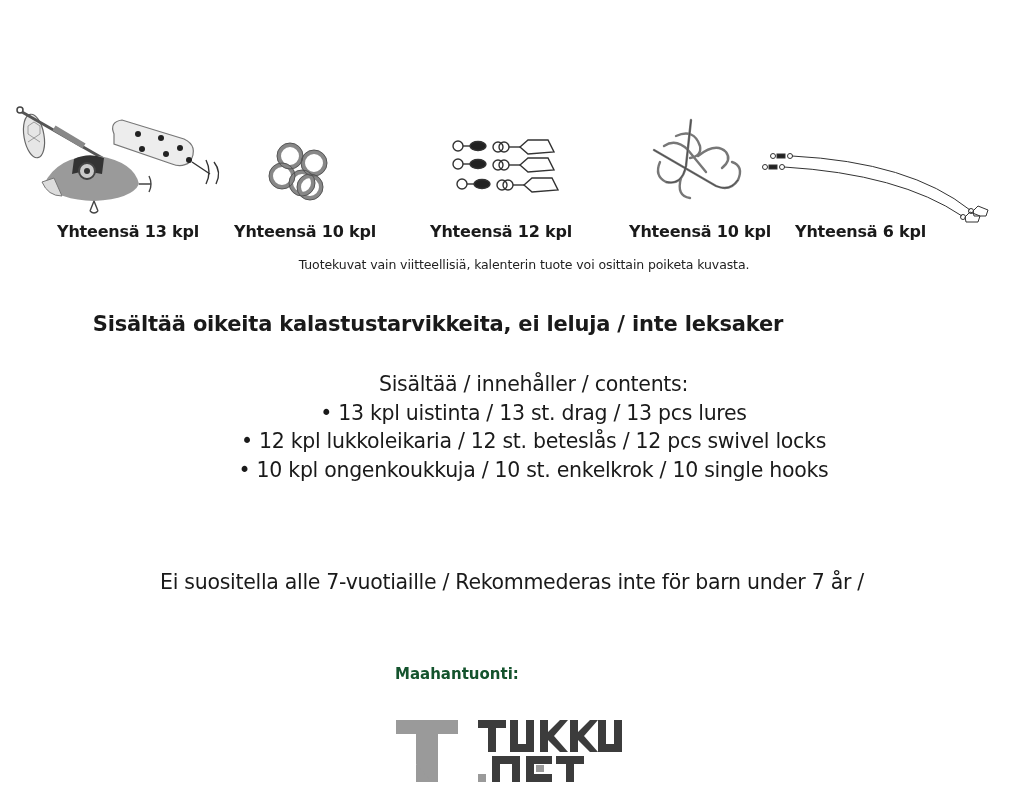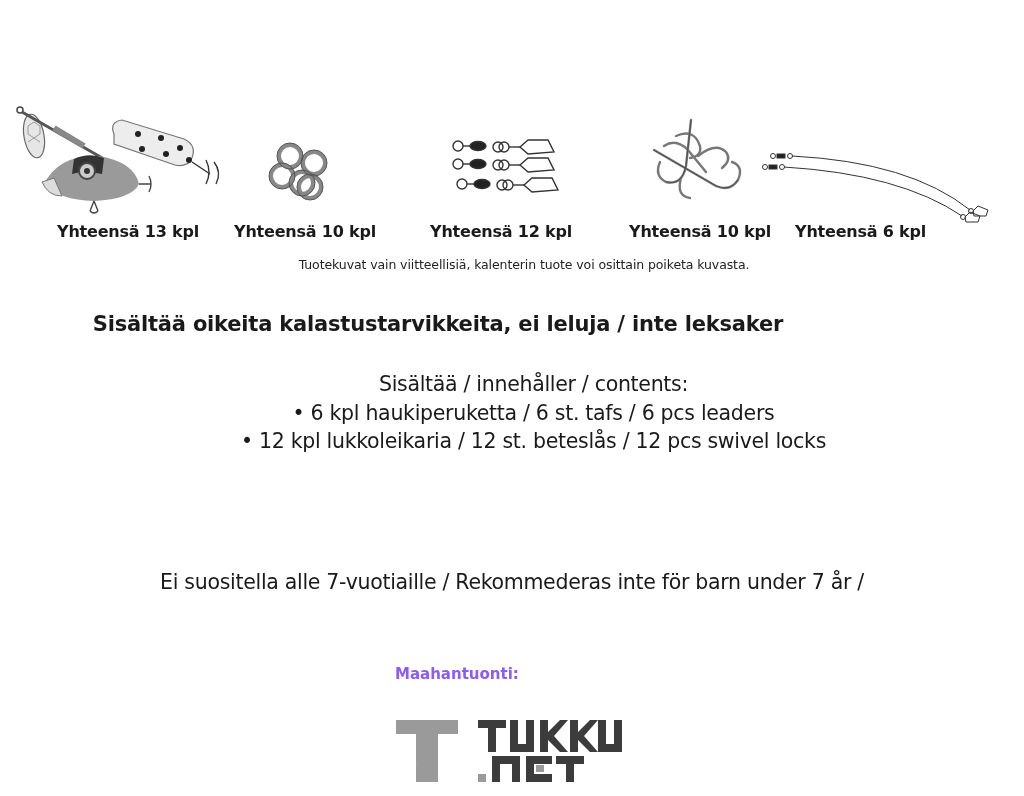--- a/index.html
+++ b/index.html
@@ -5,21 +5,21 @@
   html, body { margin: 0; padding: 0; background: #ffffff; }
   body { width: 1024px; height: 796px; position: relative; overflow: hidden;
          font-family: "DejaVu Sans", "Liberation Sans", sans-serif; color: #1a1a1a; }
   .prod-img { position: absolute; }
   .prod-label { position: absolute; top: 222px; font-size: 16px; white-space: nowrap; color: #1a1a1a; letter-spacing: -0.2px; font-weight: bold; }
   .disclaimer { position: absolute; top: 257px; left: 0; width: 1004px; text-align: center; font-size: 12.5px; color: #222; letter-spacing: -0.1px; padding-left: 22px; }
   .heading { position: absolute; top: 312px; left: 0; width: 876px; text-align: center; font-size: 21px; font-weight: bold; color: #1a1a1a; letter-spacing: -0.2px; }
   .contents { position: absolute; top: 370px; left: 0; width: 1024px; text-align: center; font-size: 20.5px; line-height: 28.6px; color: #1a1a1a; letter-spacing: -0.3px; }
   .contents div { white-space: nowrap; padding-left: 43px; }
   .warning { position: absolute; top: 568px; left: 0; width: 1024px; text-align: center; font-size: 20.5px; line-height: 29px; color: #1a1a1a; letter-spacing: -0.3px; }
-  .importer { position: absolute; top: 665px; left: 395px; font-size: 15px; font-weight: bold; color: #8b5cf6; }
+  .importer { position: absolute; top: 665px; left: 395px; font-size: 15px; font-weight: bold; color: #14532d; }
   .logo { position: absolute; top: 718px; left: 394px; width: 230px; height: 68px; }
 </style>
 </head>
 <body>
 
 <svg class="prod-img" style="left:14px;top:104px" width="220" height="115" viewBox="0 0 220 115">
 
   <circle cx="6" cy="6" r="3" fill="none" stroke="#444" stroke-width="1.5"></circle>
   <ellipse cx="20" cy="32" rx="10" ry="22" fill="#e6e6e6" stroke="#666" stroke-width="1.2" transform="rotate(-10 20 32)"></ellipse>
   <path d="M14 22 l6 -4 l6 4 l0 8 l-6 4 l-6 -4z M14 38 l6 -4 l6 4" fill="none" stroke="#888" stroke-width="0.8"></path>
@@ -129,22 +129,23 @@
   </g>
 </svg>
 <span class="prod-label" style="left:795px">Yhteensä 6 kpl</span>
 
 <div class="disclaimer">Tuotekuvat vain viitteellisiä, kalenterin tuote voi osittain poiketa kuvasta.</div>
 
 <div class="heading">Sisältää oikeita kalastustarvikkeita, ei leluja / inte leksaker</div>
 
 <div class="contents">
   <div>Sisältää / innehåller / contents:</div>
-  <div>• 6 kpl haukiperuketta / 6 st. tafs / 6 pcs leaders</div>
+  <div>• 13 kpl uistinta / 13 st. drag / 13 pcs lures</div>
   <div>• 12 kpl lukkoleikaria / 12 st. beteslås / 12 pcs swivel locks</div>
+  <div>• 10 kpl ongenkoukkuja / 10 st. enkelkrok / 10 single hooks</div>
 </div>
 
 <div class="warning">
   <div>Ei suositella alle 7-vuotiaille / Rekommederas inte för barn under 7 år /</div>
 </div>
 
 <div class="importer">Maahantuonti:</div>
 
 <svg class="logo" viewBox="0 0 230 68">
 

